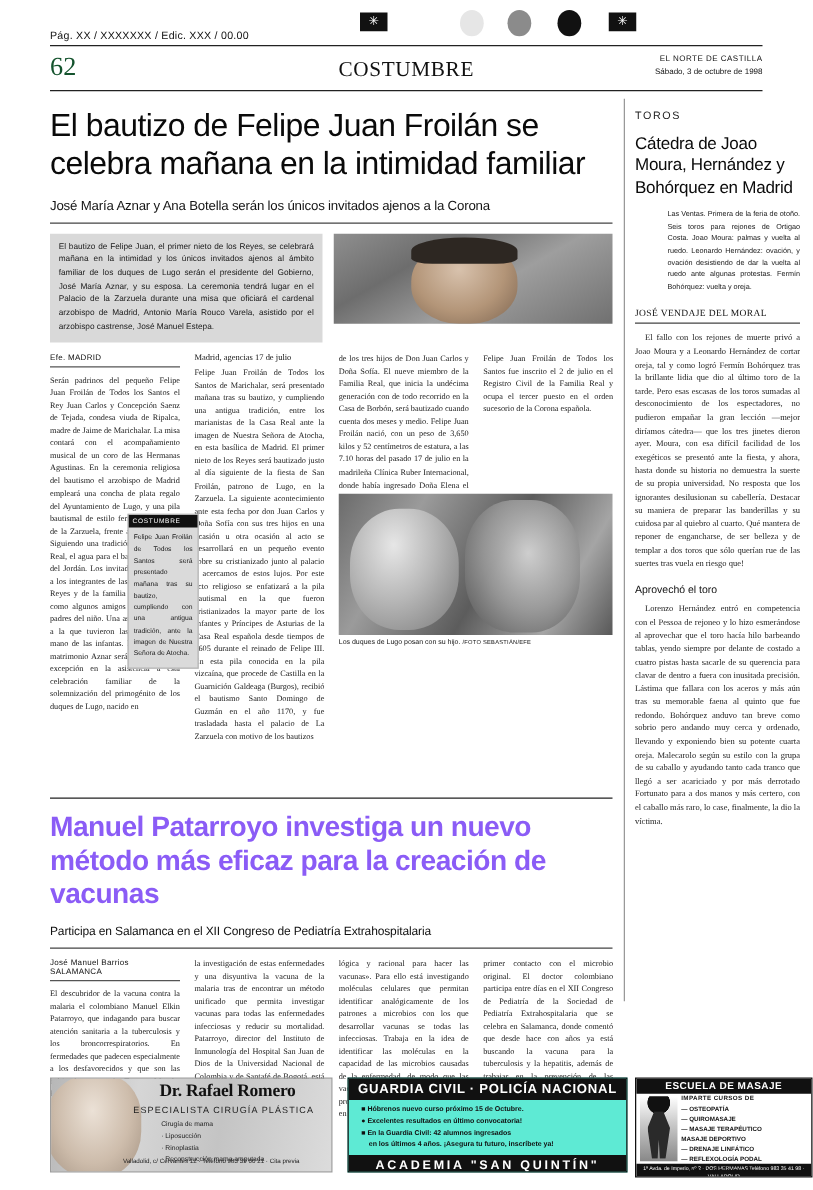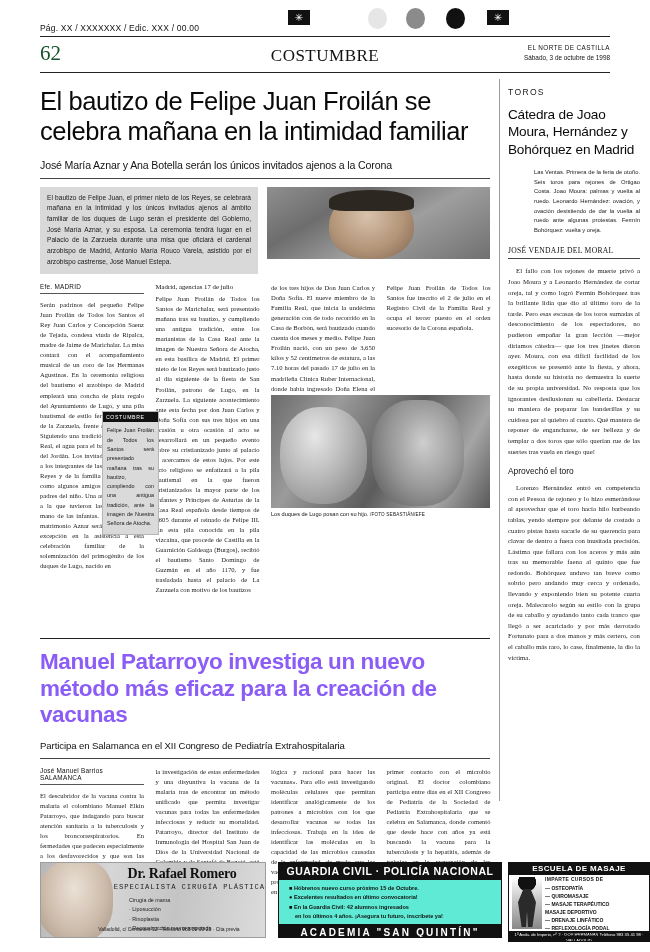--- a/index.html
+++ b/index.html
@@ -385,22 +385,22 @@
     font-family: "Liberation Serif", serif;
     font-weight: bold;
     font-size: 14px;
     color: #111;
     letter-spacing: -.2px;
   }
   .ad1 .ad1-sub {
     position: absolute;
     left: 52px; top: 20px;
     width: 172px;
-    text-align: right;
-    font-family: Liberation Mono, monospace;
+    text-align: center;
+    font-family: Liberation Sans, sans-serif;
     font-size: 7.2px;
     letter-spacing: .9px;
     color: #1d1d1d;
   }
   .ad1 .ad1-list {
     position: absolute;
     left: 88px; top: 33px;
     font-family: "Liberation Sans", sans-serif;
     font-size: 5.4px;
     line-height: 1.75;

